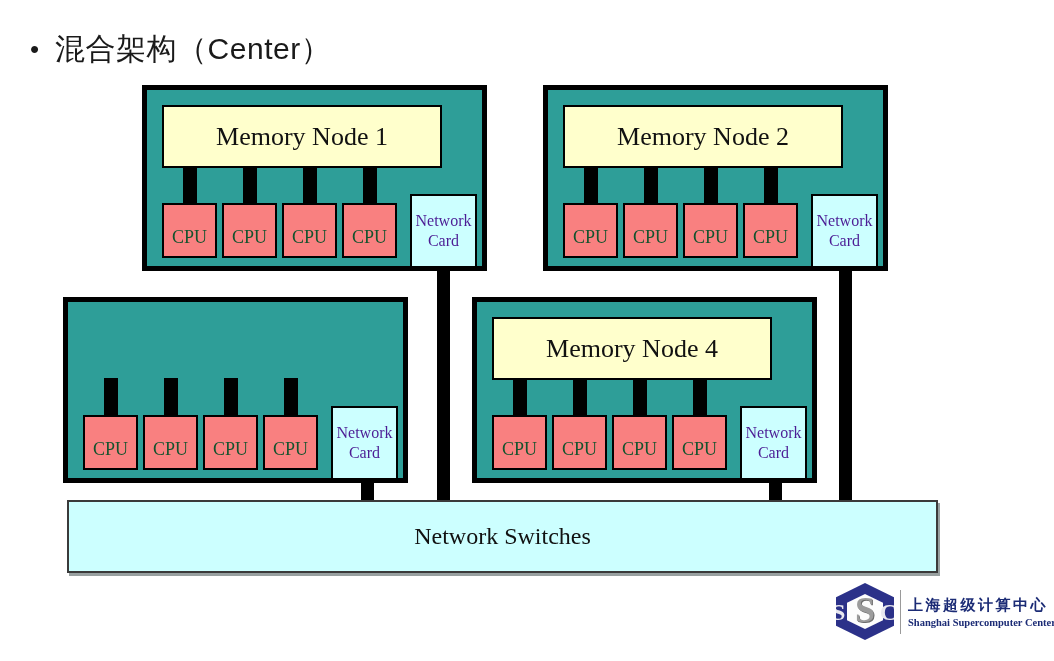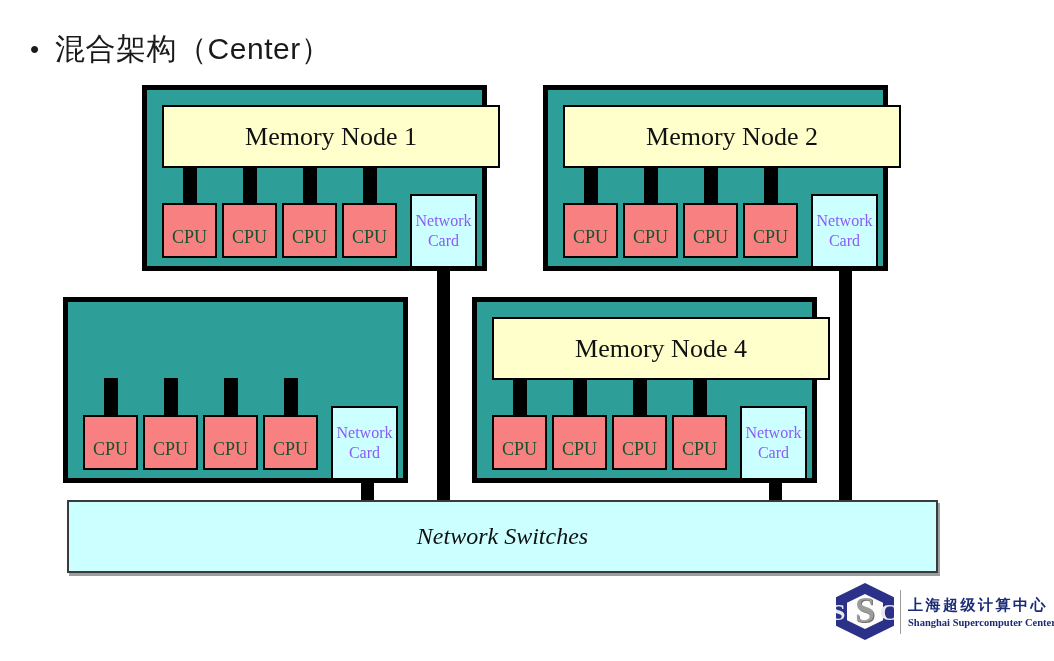--- a/index.html
+++ b/index.html
@@ -20,21 +20,21 @@
   .node{
     position:absolute;width:345px;height:186px;box-sizing:border-box;
     background:var(--node-fill,#2E9E98);
     border:5px solid var(--node-border,#000);
   }
   .n1{left:142px;top:85px;}
   .n2{left:543px;top:85px;}
   .n3{left:63px;top:297px;}
   .n4{left:472px;top:297px;}
   .memory{
-    position:absolute;left:15px;top:15px;width:338px;height:63px;box-sizing:border-box;
+    position:absolute;left:15px;top:15px;width:280px;height:63px;box-sizing:border-box;
     background:var(--memory-fill,#FFFFCC);
     border:2px solid var(--node-border,#000);
     display:flex;align-items:center;justify-content:center;
     font-size:26px;color:#111;
   }
   .mlink{
     position:absolute;top:76px;width:14px;height:40px;
     background:var(--line-color,#000);
   }
   .l1{left:36px;}.l2{left:96px;}.l3{left:156px;}.l4{left:216px;}
@@ -44,36 +44,36 @@
     border:2px solid var(--node-border,#000);
     display:flex;align-items:flex-end;justify-content:center;
     font-size:18px;color:#14532d;padding-bottom:8px;
   }
   .c1{left:15px;}.c2{left:75px;}.c3{left:135px;}.c4{left:195px;}
   .netcard{
     position:absolute;left:263px;top:104px;width:67px;height:74px;box-sizing:border-box;
     background:var(--cyan-fill,#CCFFFF);
     border:2px solid var(--node-border,#000);
     display:flex;align-items:center;justify-content:center;text-align:center;
-    font-size:16px;line-height:1.25;color:#8b5cf6;
+    font-size:16px;line-height:1.25;color:#4c1d95;
   }
   
   .vline{position:absolute;width:13px;background:var(--line-color,#000);}
   .v1{left:437px;top:266px;height:234px;}
   .v2{left:839px;top:266px;height:234px;}
   .v3{left:361px;top:478px;height:22px;}
   .v4{left:769px;top:478px;height:22px;}
   
   .switches{
     position:absolute;left:67px;top:500px;width:871px;height:73px;box-sizing:border-box;
     background:var(--cyan-fill,#CCFFFF);
     border:2px solid var(--switch-border,#3A3A3A);
     box-shadow:2px 3px 0 #98a0a0;
     display:flex;align-items:center;justify-content:center;
-    font-size:24px;color:#111;font-style:italic;
+    font-size:24px;color:#111;
   }
   
   .logo{position:absolute;left:836px;top:583px;display:flex;align-items:center;}
   .hex{
     position:relative;width:58px;height:57px;flex:0 0 auto;
     background:var(--logo-navy,#2B3189);
     clip-path:polygon(50% 0%,100% 25%,100% 75%,50% 100%,0% 75%,0% 25%);
   }
   .hex-inner{
     position:absolute;left:11px;top:11px;right:11px;bottom:11px;

